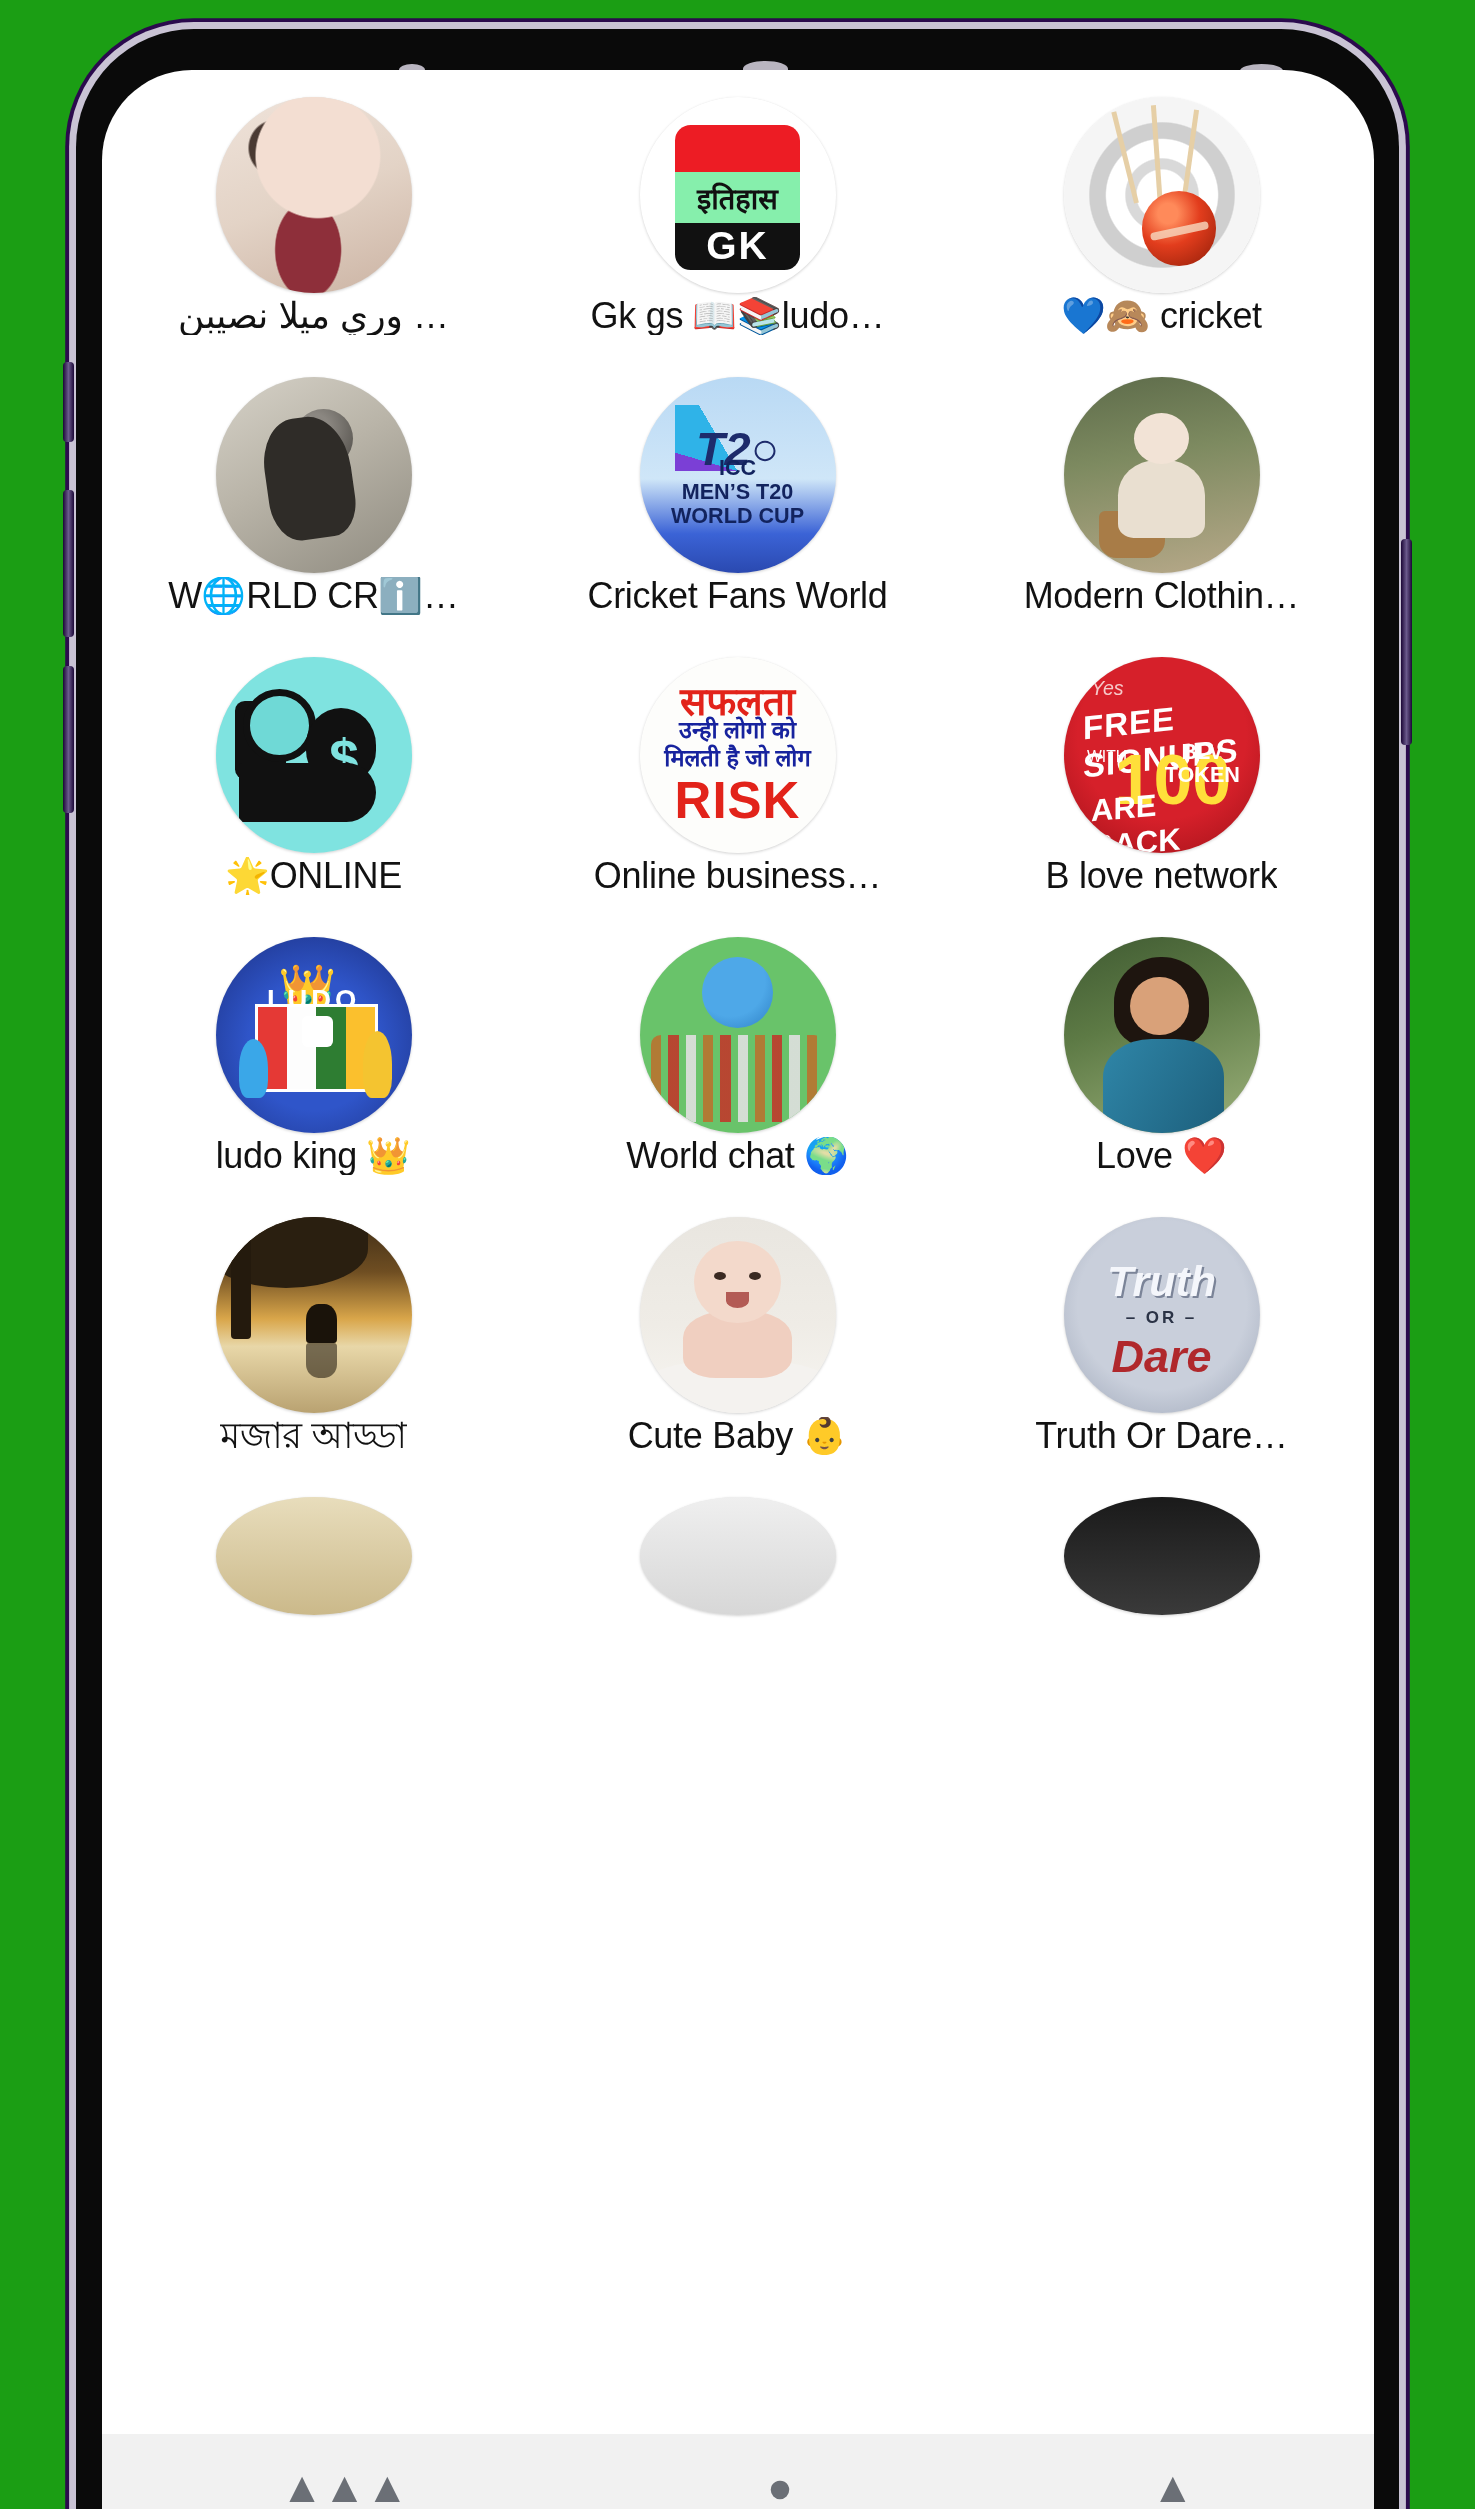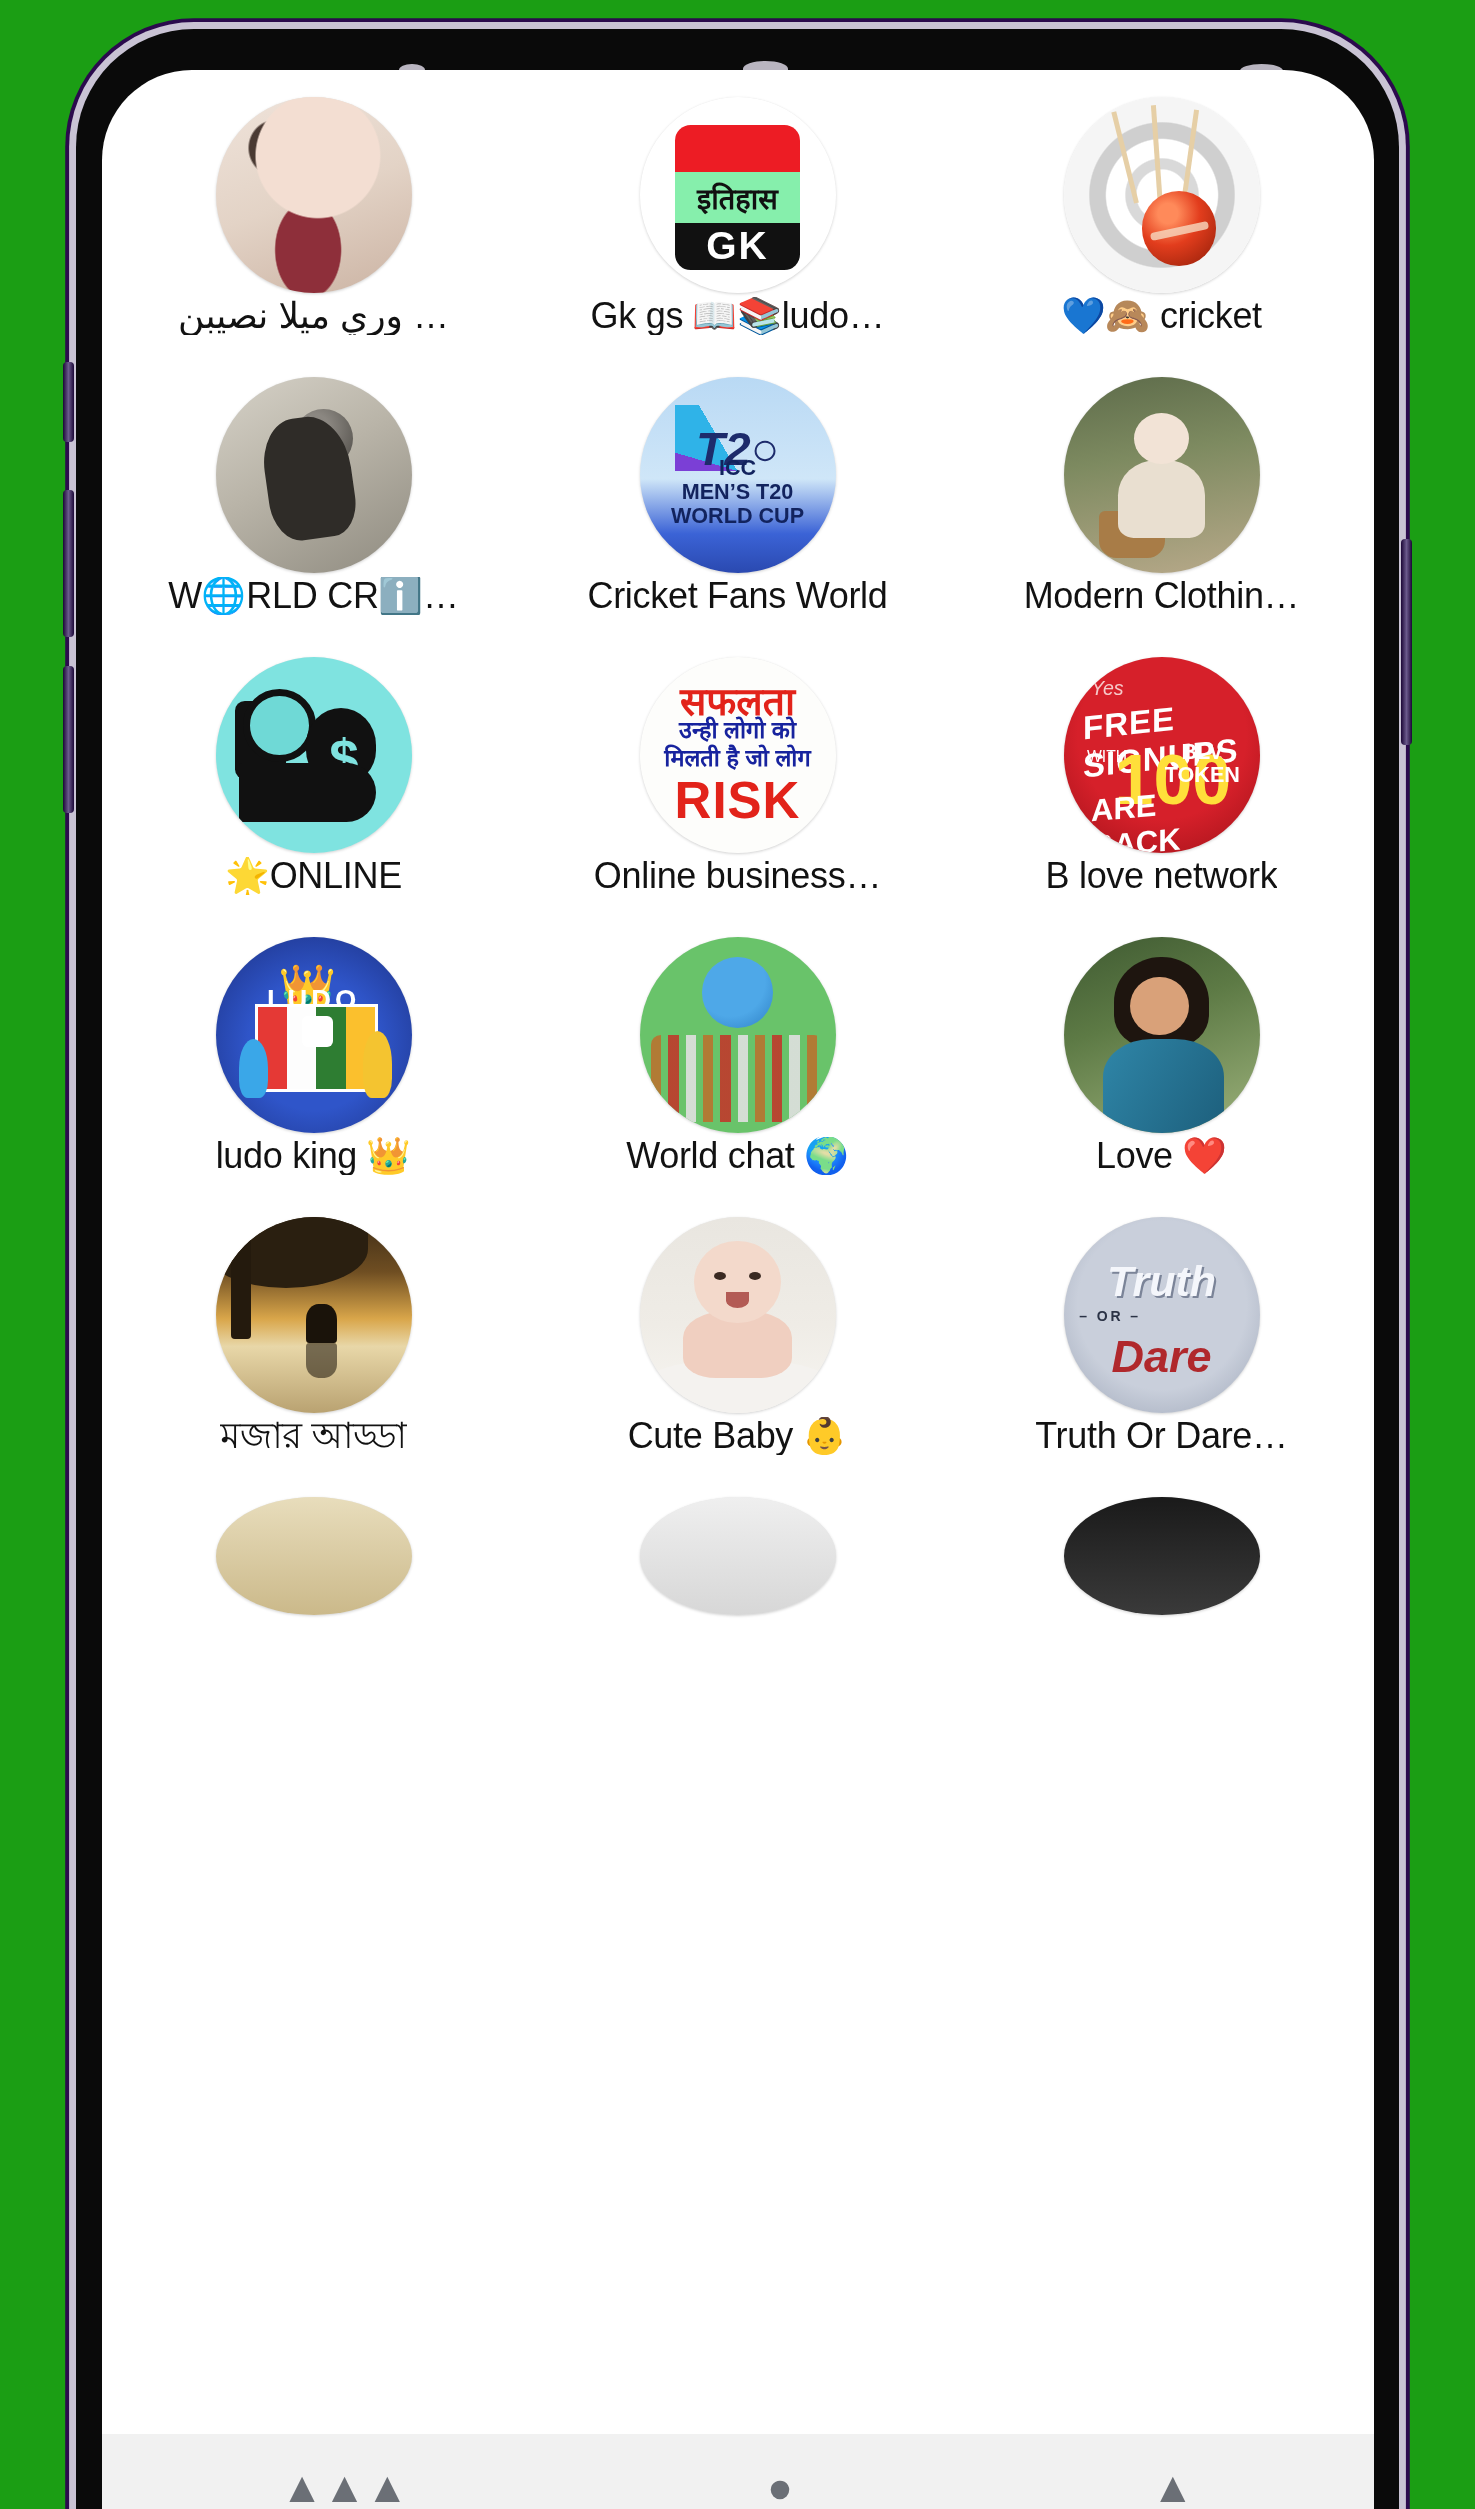--- a/index.html
+++ b/index.html
@@ -223,21 +223,21 @@
   .art-baby { background: linear-gradient(180deg,#e9e6e0 0%,#efece6 55%,#f7f5f1 100%); }
   .bb-head { position:absolute; left:28%; top:12%; width:44%; height:42%; border-radius:50%; background:#f3d9cb; }
   .bb-eyeL { position:absolute; left:38%; top:28%; width:6%; height:4%; border-radius:50%; background:#3a2a22; }
   .bb-eyeR { position:absolute; left:56%; top:28%; width:6%; height:4%; border-radius:50%; background:#3a2a22; }
   .bb-mouth{ position:absolute; left:44%; top:38%; width:12%; height:8%; border-radius:0 0 50% 50%; background:#b35b55; }
   .bb-body { position:absolute; left:22%; top:48%; width:56%; height:34%; border-radius:40% 40% 30% 30%; background:#f0cfc0; }
   .bb-fur  { position:absolute; left:0; bottom:0; width:100%; height:28%; background:#f4f2ef; border-radius:50% 50% 0 0;}
   
   .art-truth { background: radial-gradient(circle at 50% 45%, #c9cfdb 0 58%, #9aa3b5 100%); }
   .td-1 { position:absolute; left:8%; top:20%; right:8%; text-align:center; color:#f4f6fb; font-weight:bold; font-size:43px; font-style:italic; text-shadow: 2px 2px 0 #7b8498;}
-  .td-2 { position:absolute; left:8%; top:46%; right:8%; color:#2b3346; font-weight:bold; font-size:14px; letter-spacing:2.9px;}
+  .td-2 { position:absolute; left:8%; top:46%; right:8%; text-align:center; color:#2b3346; font-weight:bold; font-size:17px; letter-spacing:2.9px;}
   .td-3 { position:absolute; left:8%; top:58%; right:8%; text-align:center; color:#b0282c; font-weight:bold; font-size:45px; font-style:italic;}
   
   .art-p1 { background: linear-gradient(180deg,#e8ddbc,#cbb98a); }
   .art-p2 { background: linear-gradient(180deg,#efefef,#d7d7d7); }
   .art-p3 { background: linear-gradient(180deg,#1a1a1a,#3a3a3a); }
 </style>
 </head>
 <body>
 
 <div id="backdrop"></div>

